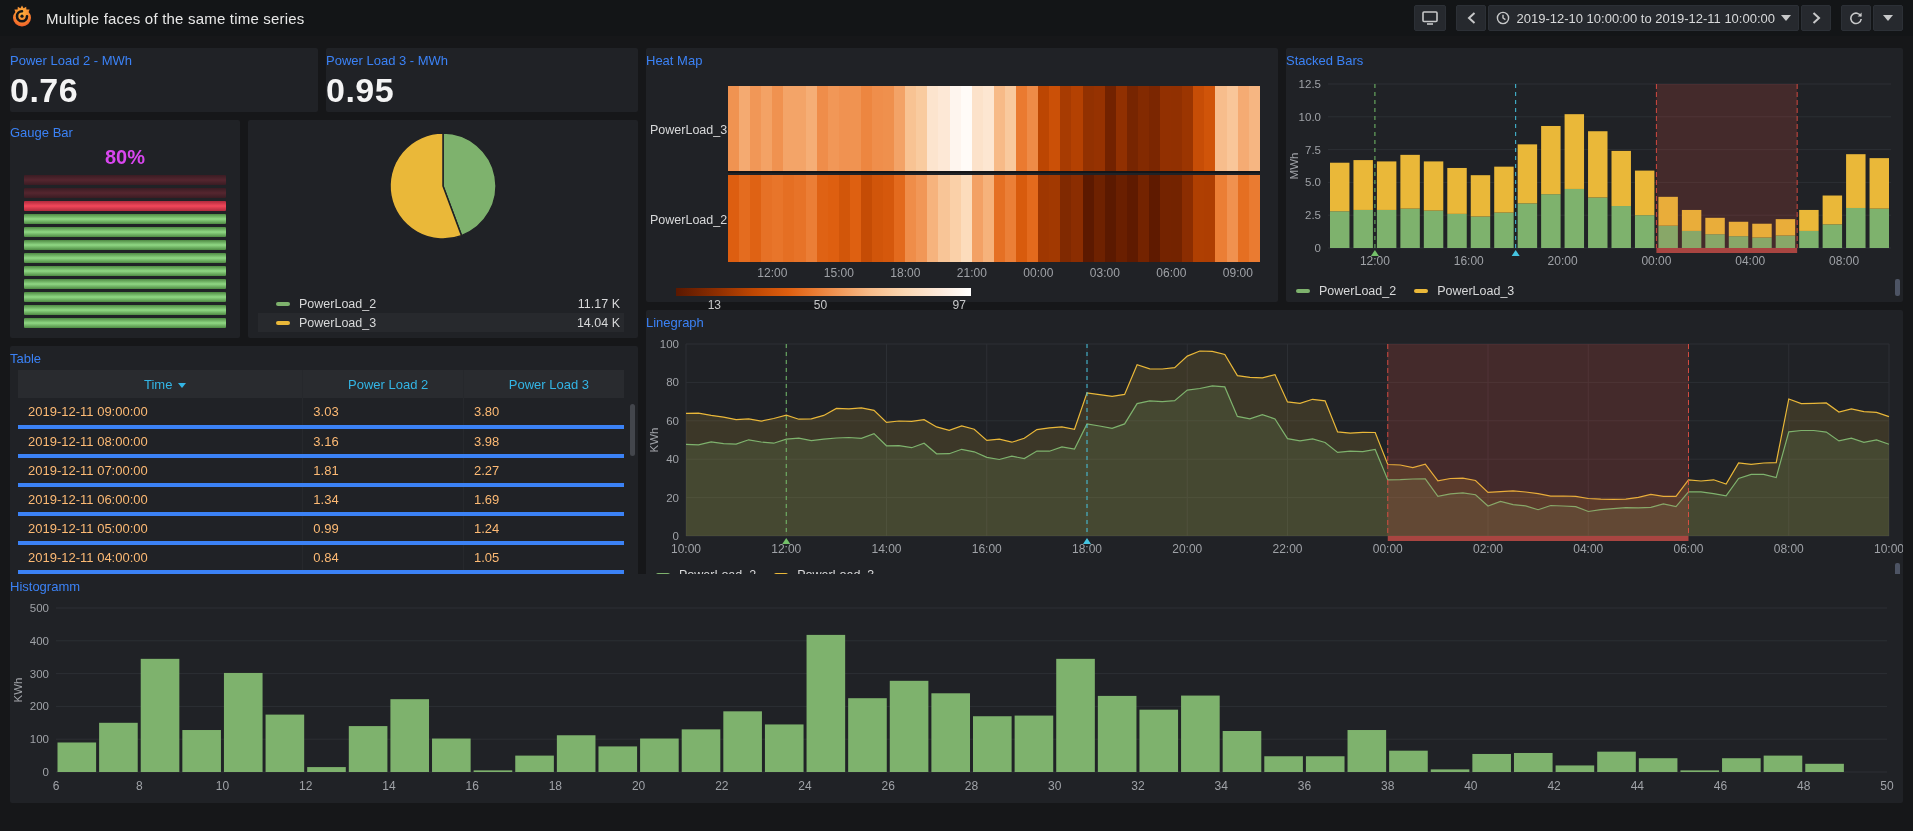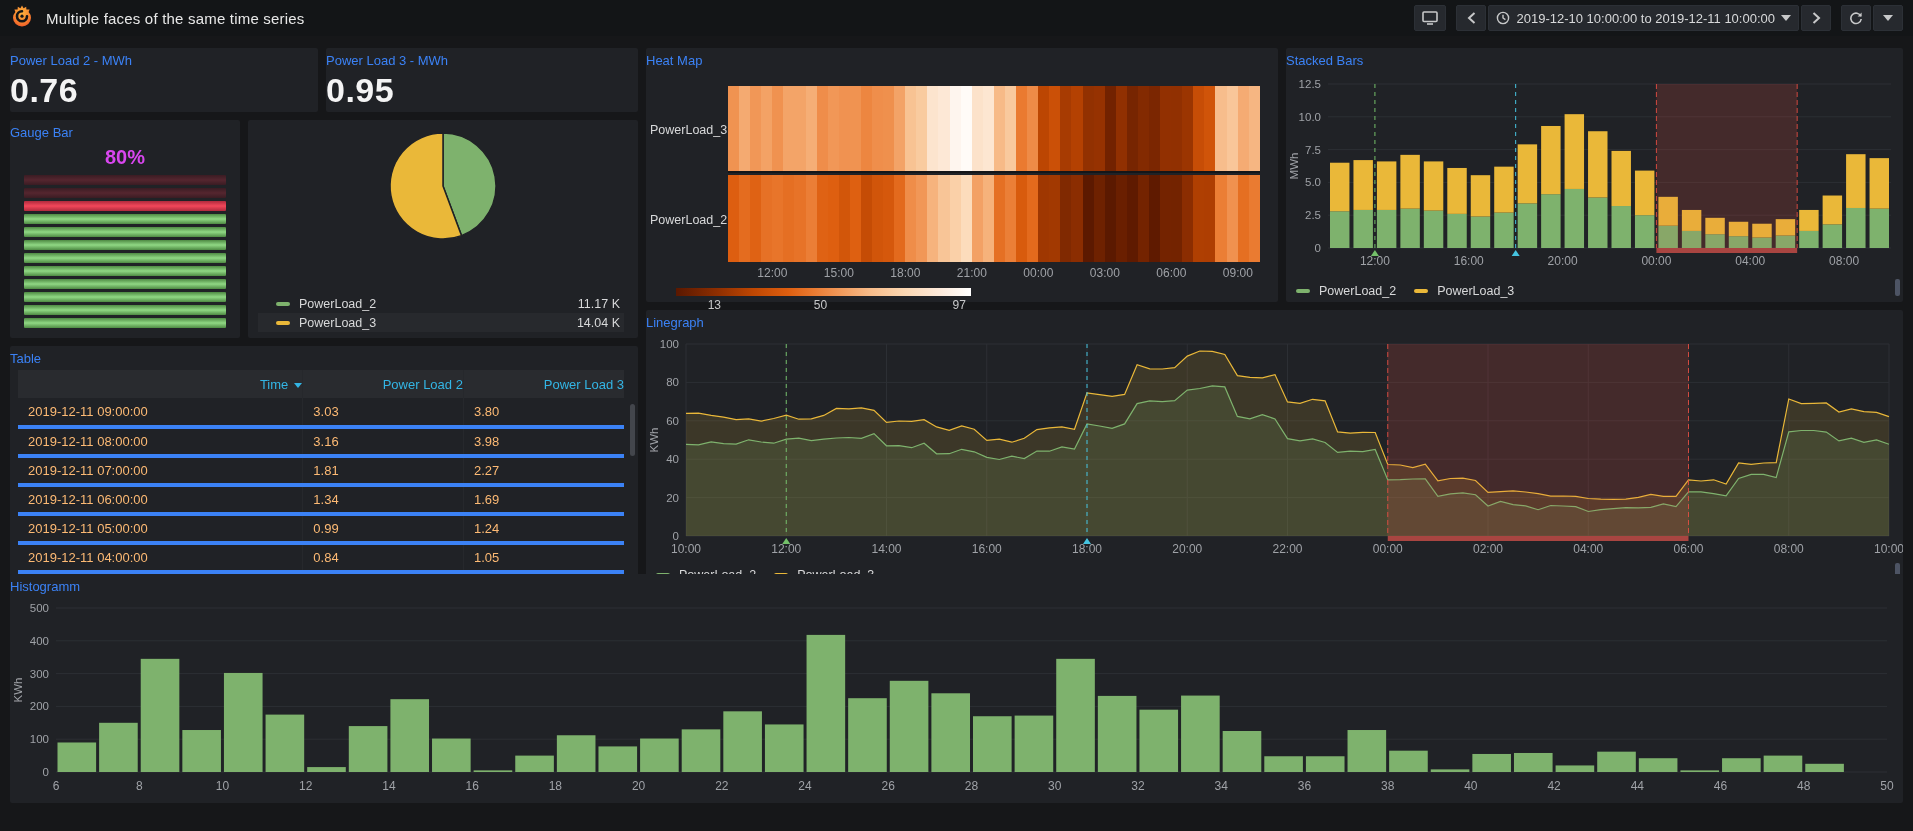--- a/index.html
+++ b/index.html
@@ -44,21 +44,21 @@
   .pie-legend{position:absolute;left:10px;right:14px;bottom:6px;font-size:12.5px}
   .pie-legend .lrow{display:flex;align-items:center;height:19px;padding:0 4px 0 18px}
   .pie-legend .lrow.alt{background:rgba(255,255,255,.035)}
   .pie-legend .lhead{text-align:right;height:18px;line-height:18px;color:#33b5e5;font-weight:700;padding-right:4px}
   .dash{display:inline-block;width:14px;height:4px;border-radius:2px;margin-right:9px;flex:none}
   .lname{flex:1;color:#d8d9da}
   .lval{color:#d8d9da}
 
   
   .gtable{width:606px;margin-left:8px;border-collapse:collapse;font-size:13px;table-layout:fixed}
-  .gtable th{color:#33b5e5;font-weight:400;text-align:right;height:28px;padding-left:10px;background:rgba(255,255,255,.045);cursor:pointer}
+  .gtable th{color:#33b5e5;font-weight:400;text-align:center;height:28px;padding-left:10px;background:rgba(255,255,255,.045);cursor:pointer}
   .gtable td{height:29px;padding-left:10px;border-bottom:4px solid #3b82f6;color:#fdba74}
   .gtable td+td,.gtable th+th{border-left:1px solid #26282c}
   .gtable col.c-time{width:47%}
   .sort-caret{display:inline-block;width:0;height:0;border-left:4px solid transparent;border-right:4px solid transparent;border-top:5px solid #33b5e5;margin-left:6px;vertical-align:middle}
   .vscroll{position:absolute;right:3px;width:5px;border-radius:3px;background:#43464c;cursor:pointer}
 
   
   .hm-plot{position:absolute;left:82px;right:18px;top:38px;height:176px}
   .hm-row{position:absolute;left:0;right:0;height:87px;display:flex;overflow:hidden}
   .hm-row .cell{flex:1}

